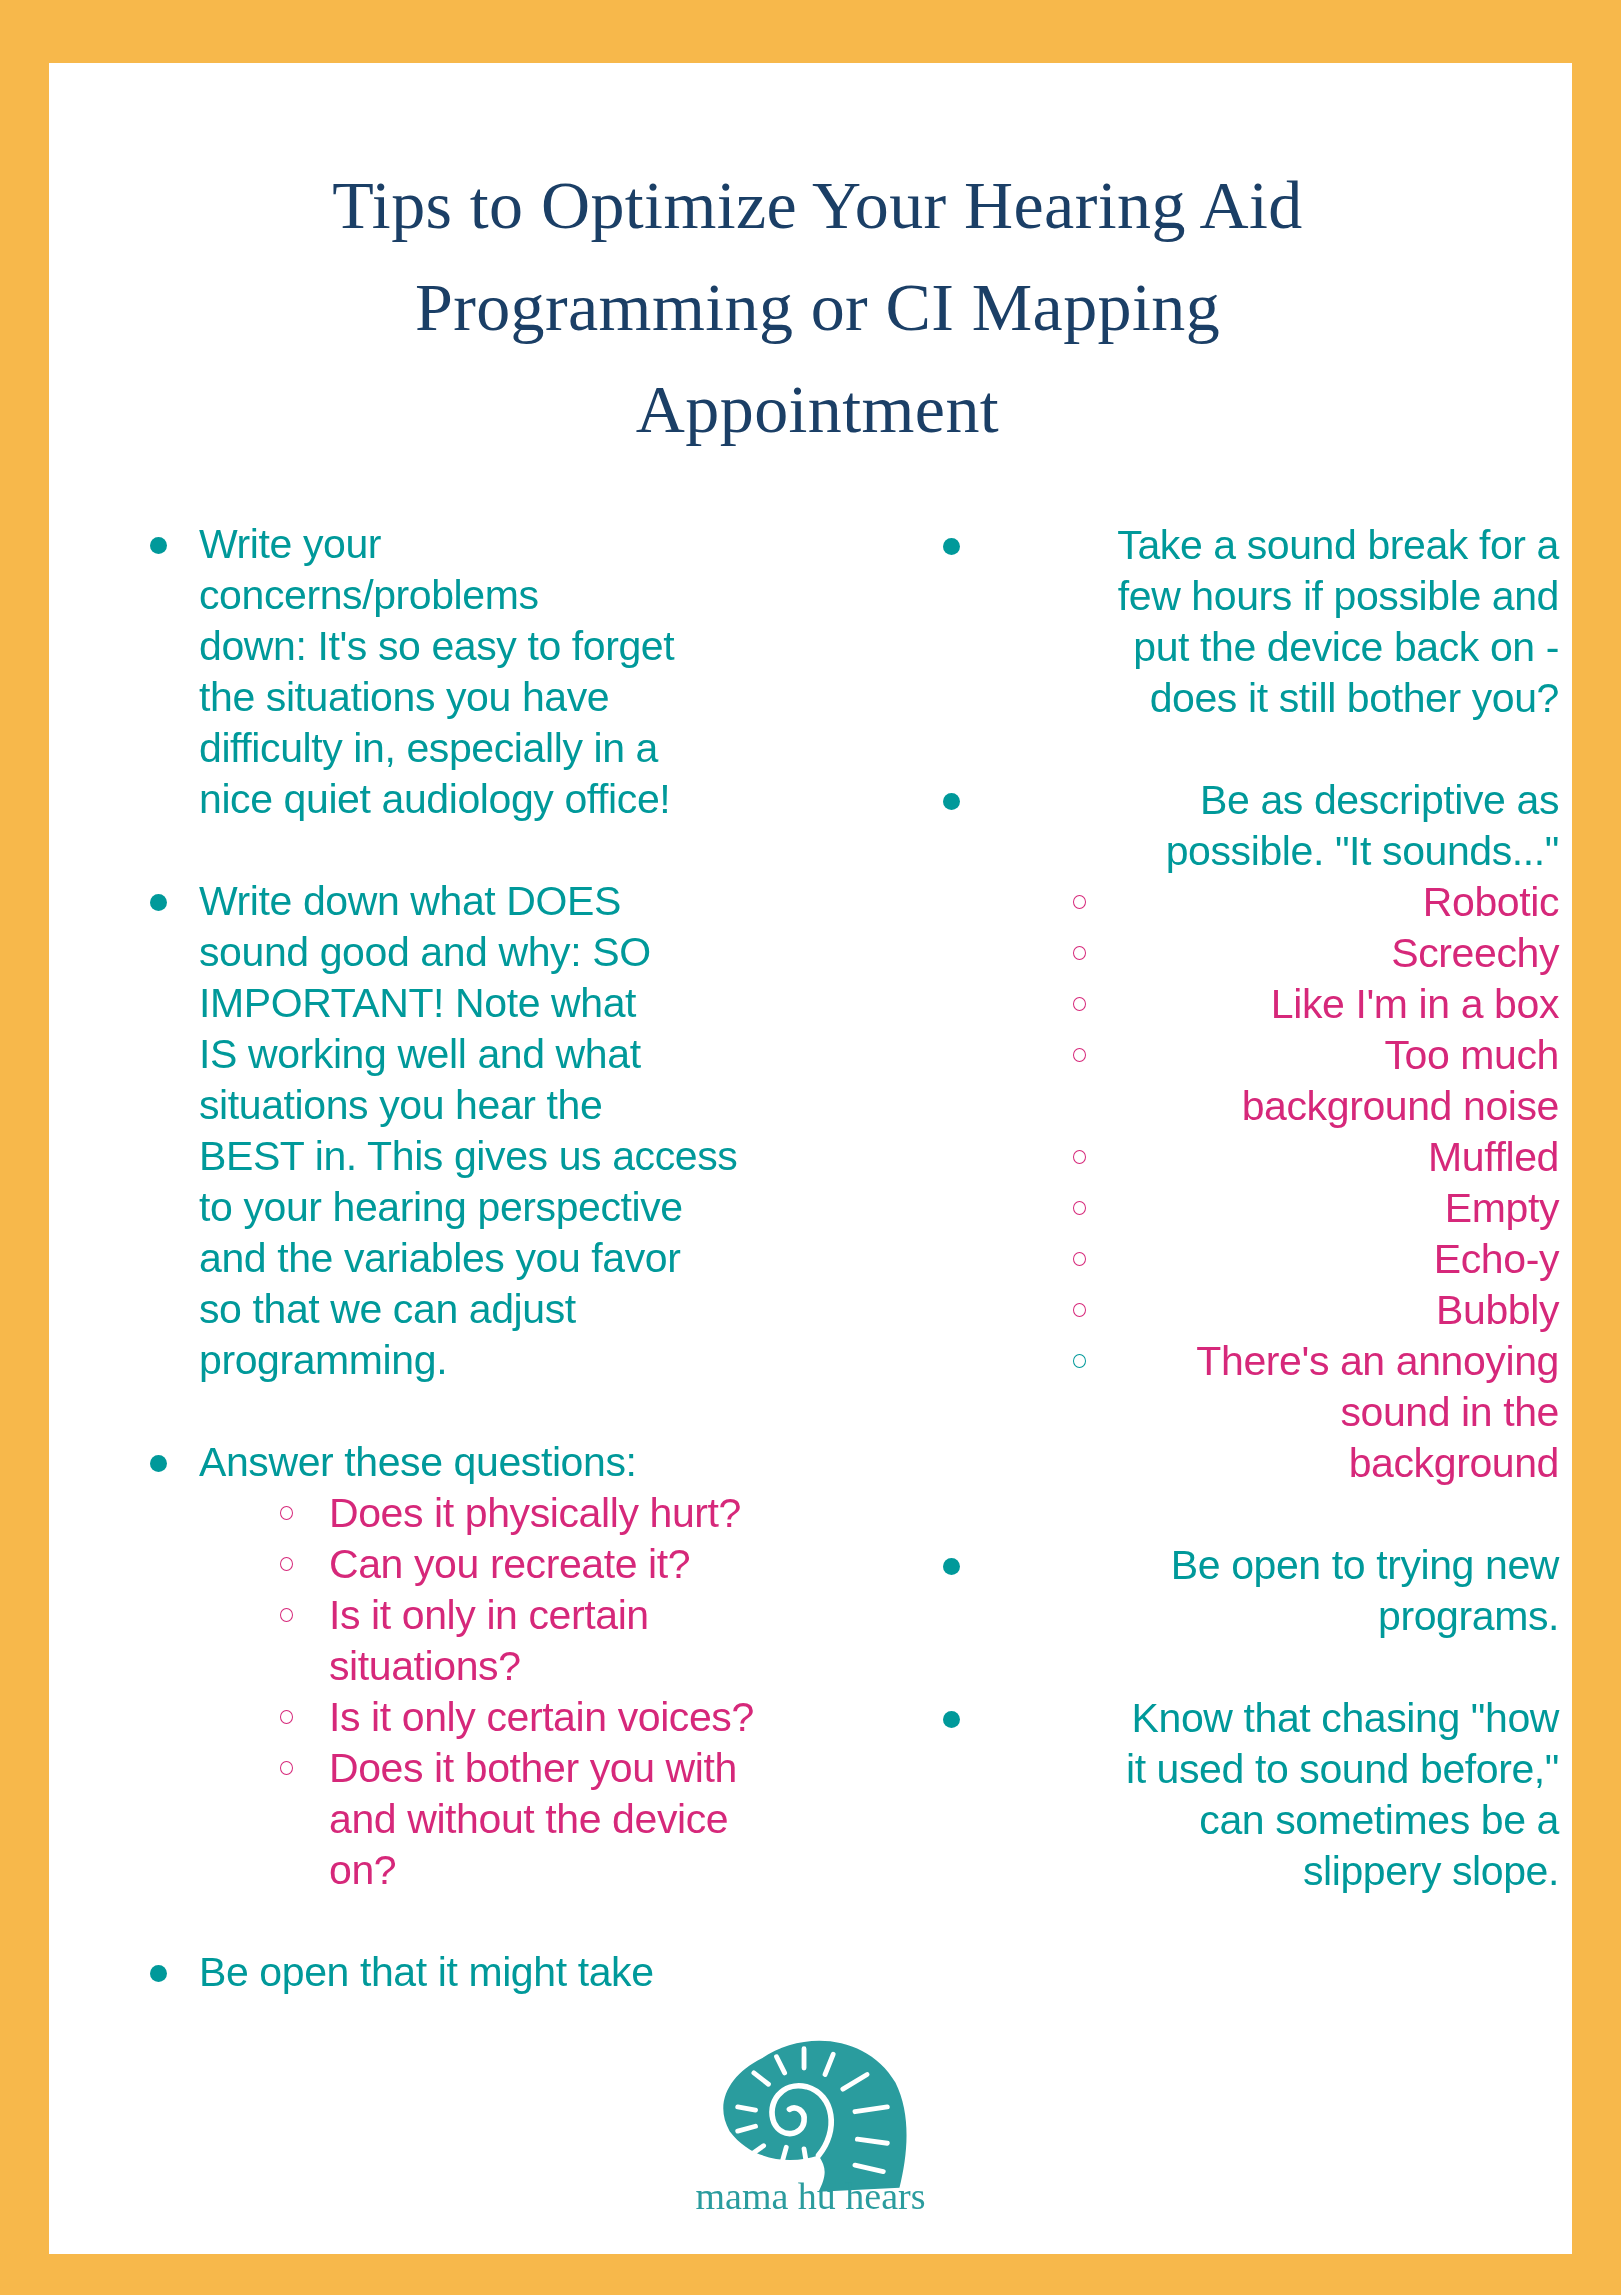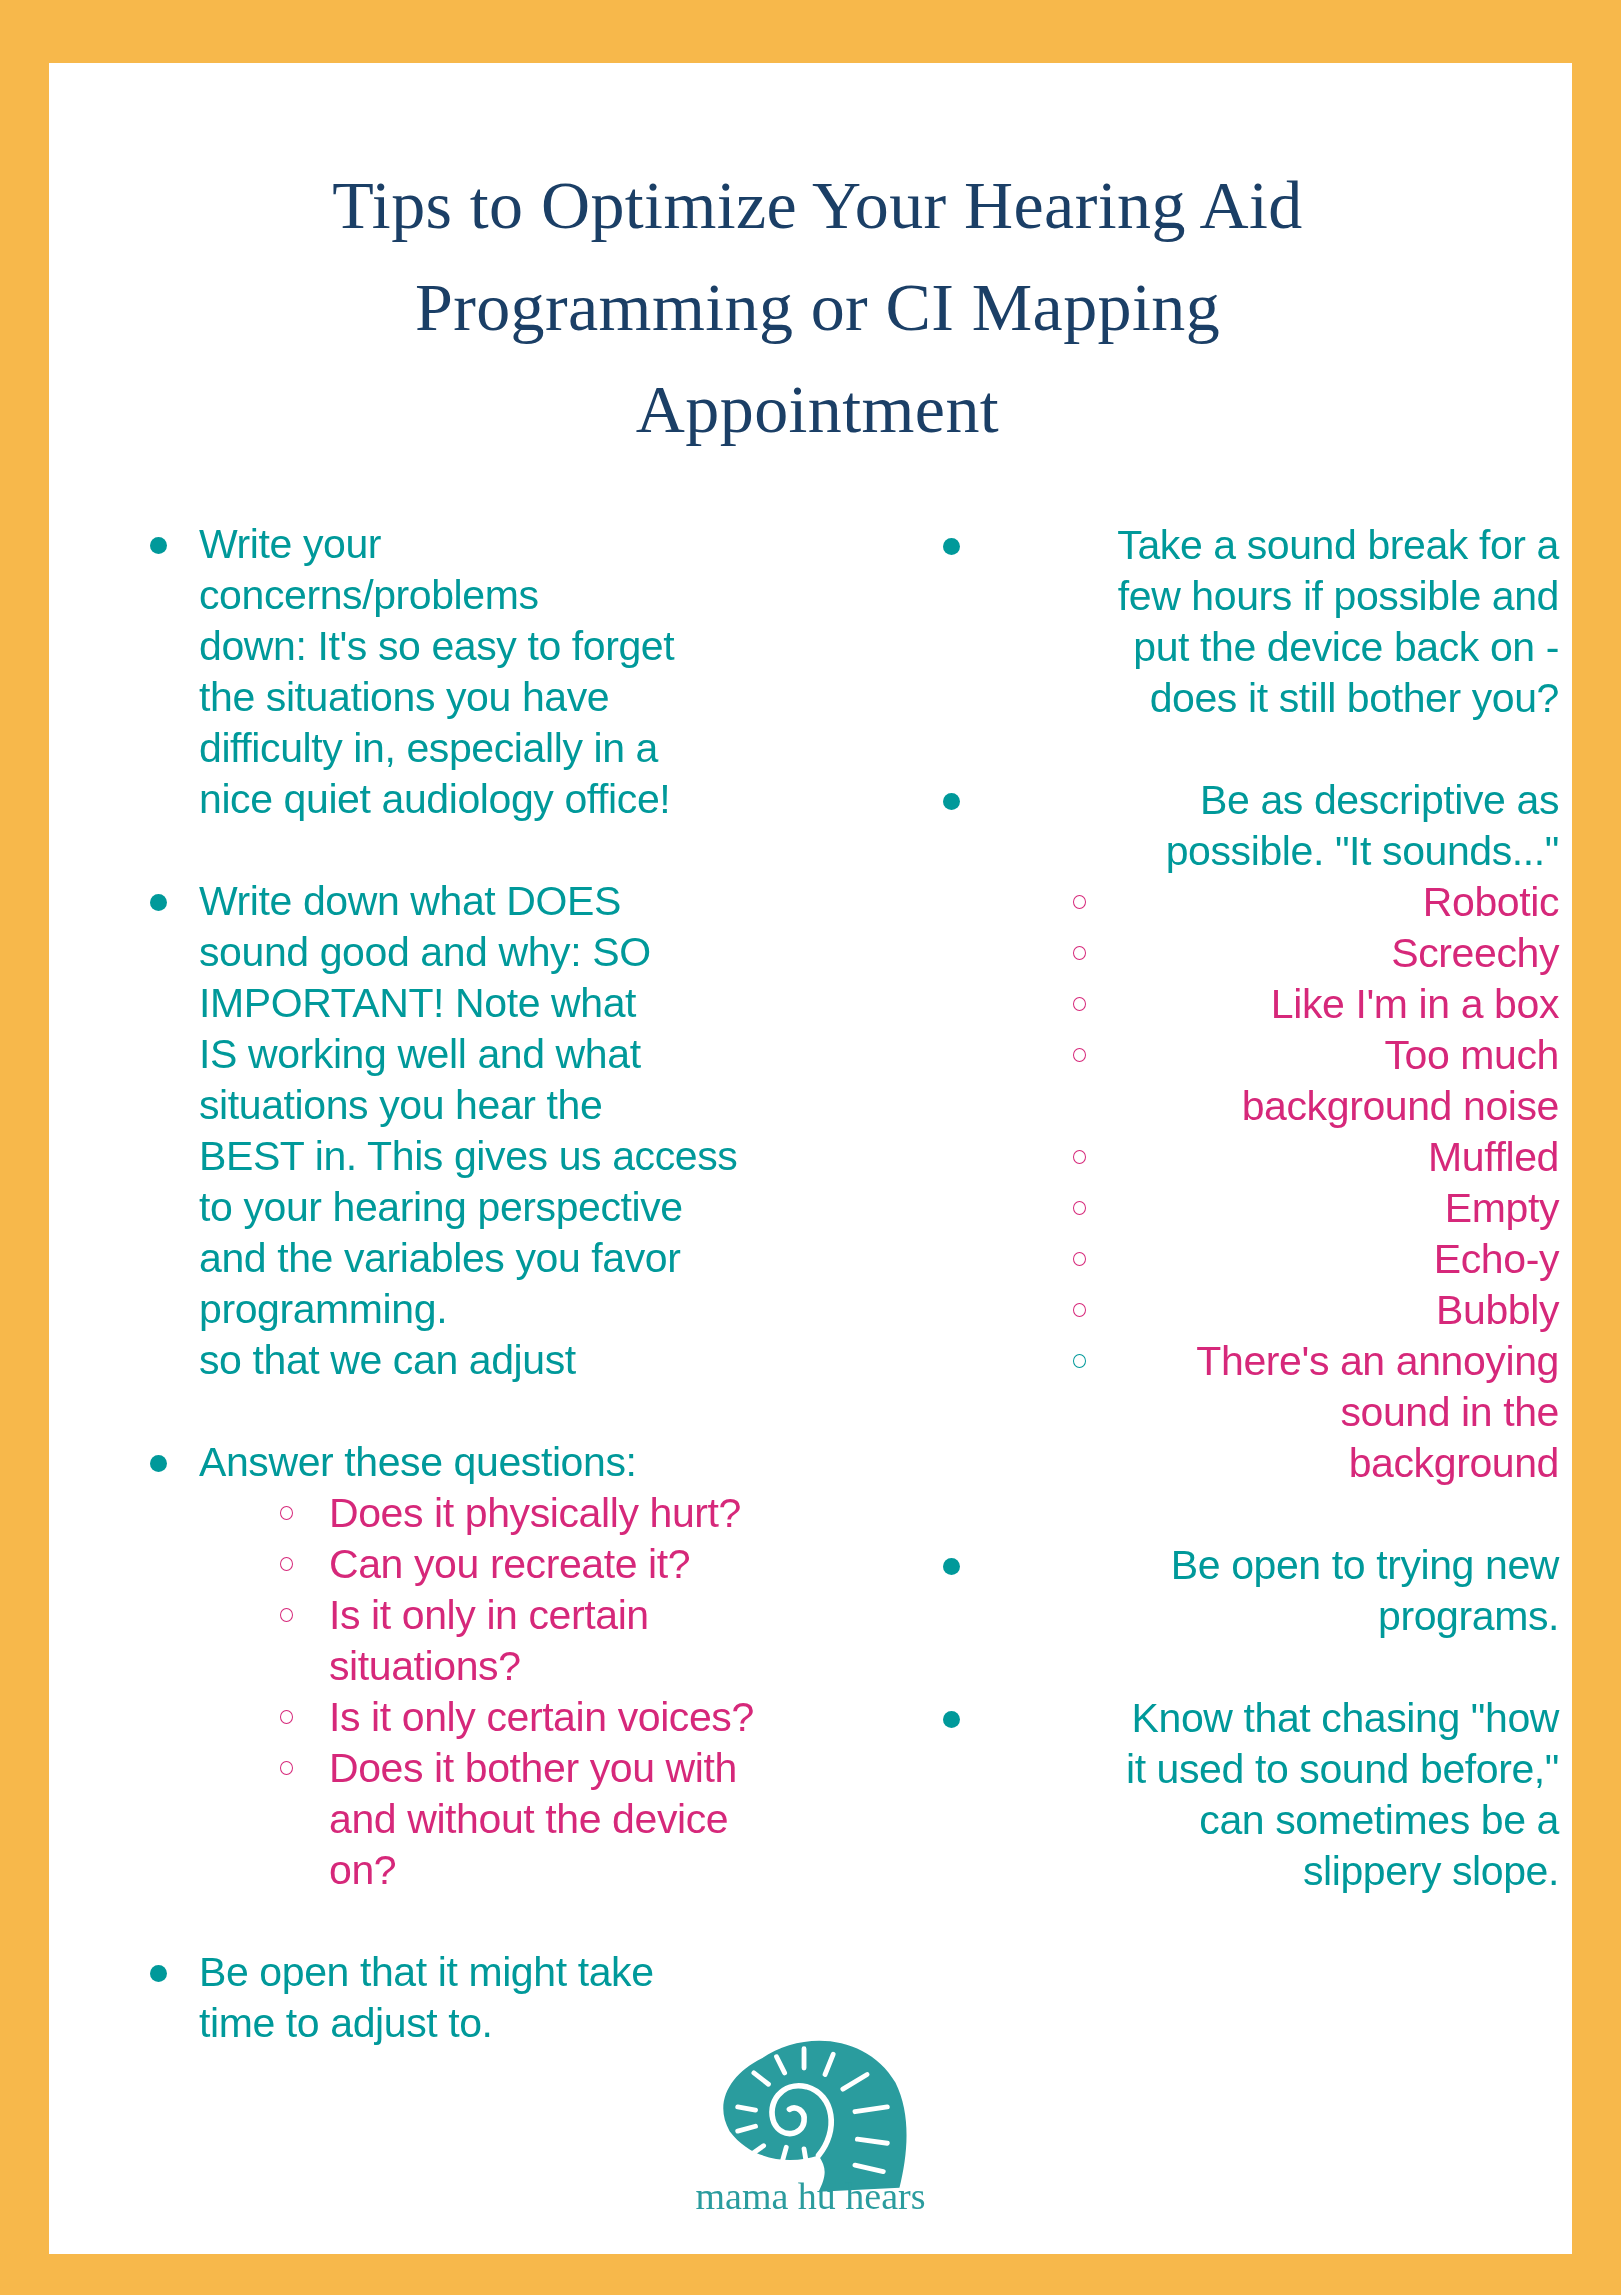--- a/index.html
+++ b/index.html
@@ -61,22 +61,22 @@
   <div class="item">
     <span class="bullet"></span>
     <div>Write down what DOES</div>
     <div>sound good and why: SO</div>
     <div>IMPORTANT! Note what</div>
     <div>IS working well and what</div>
     <div>situations you hear the</div>
     <div>BEST in. This gives us access</div>
     <div>to your hearing perspective</div>
     <div>and the variables you favor</div>
+    <div>so that we can adjust</div>
     <div>programming.</div>
-    <div>so that we can adjust</div>
   </div>
 
   <div class="item">
     <span class="bullet"></span>
     <div>Answer these questions:</div>
     <ul class="sub">
       <li class="sub-item">
         <span class="circle"></span>
         <div>Does it physically hurt?</div>
       </li>
@@ -98,21 +98,20 @@
         <div>Does it bother you with</div>
         <div>and without the device</div>
         <div>on?</div>
       </li>
     </ul>
   </div>
 
   <div class="item">
     <span class="bullet"></span>
     <div>Be open that it might take</div>
-    <div>time to adjust to.</div>
   </div>
 </div>
 
 <div class="col col-right">
   <div class="item">
     <span class="bullet"></span>
     <div>Take a sound break for a</div>
     <div>few hours if possible and</div>
     <div>put the device back on -</div>
     <div>does it still bother you?</div>

